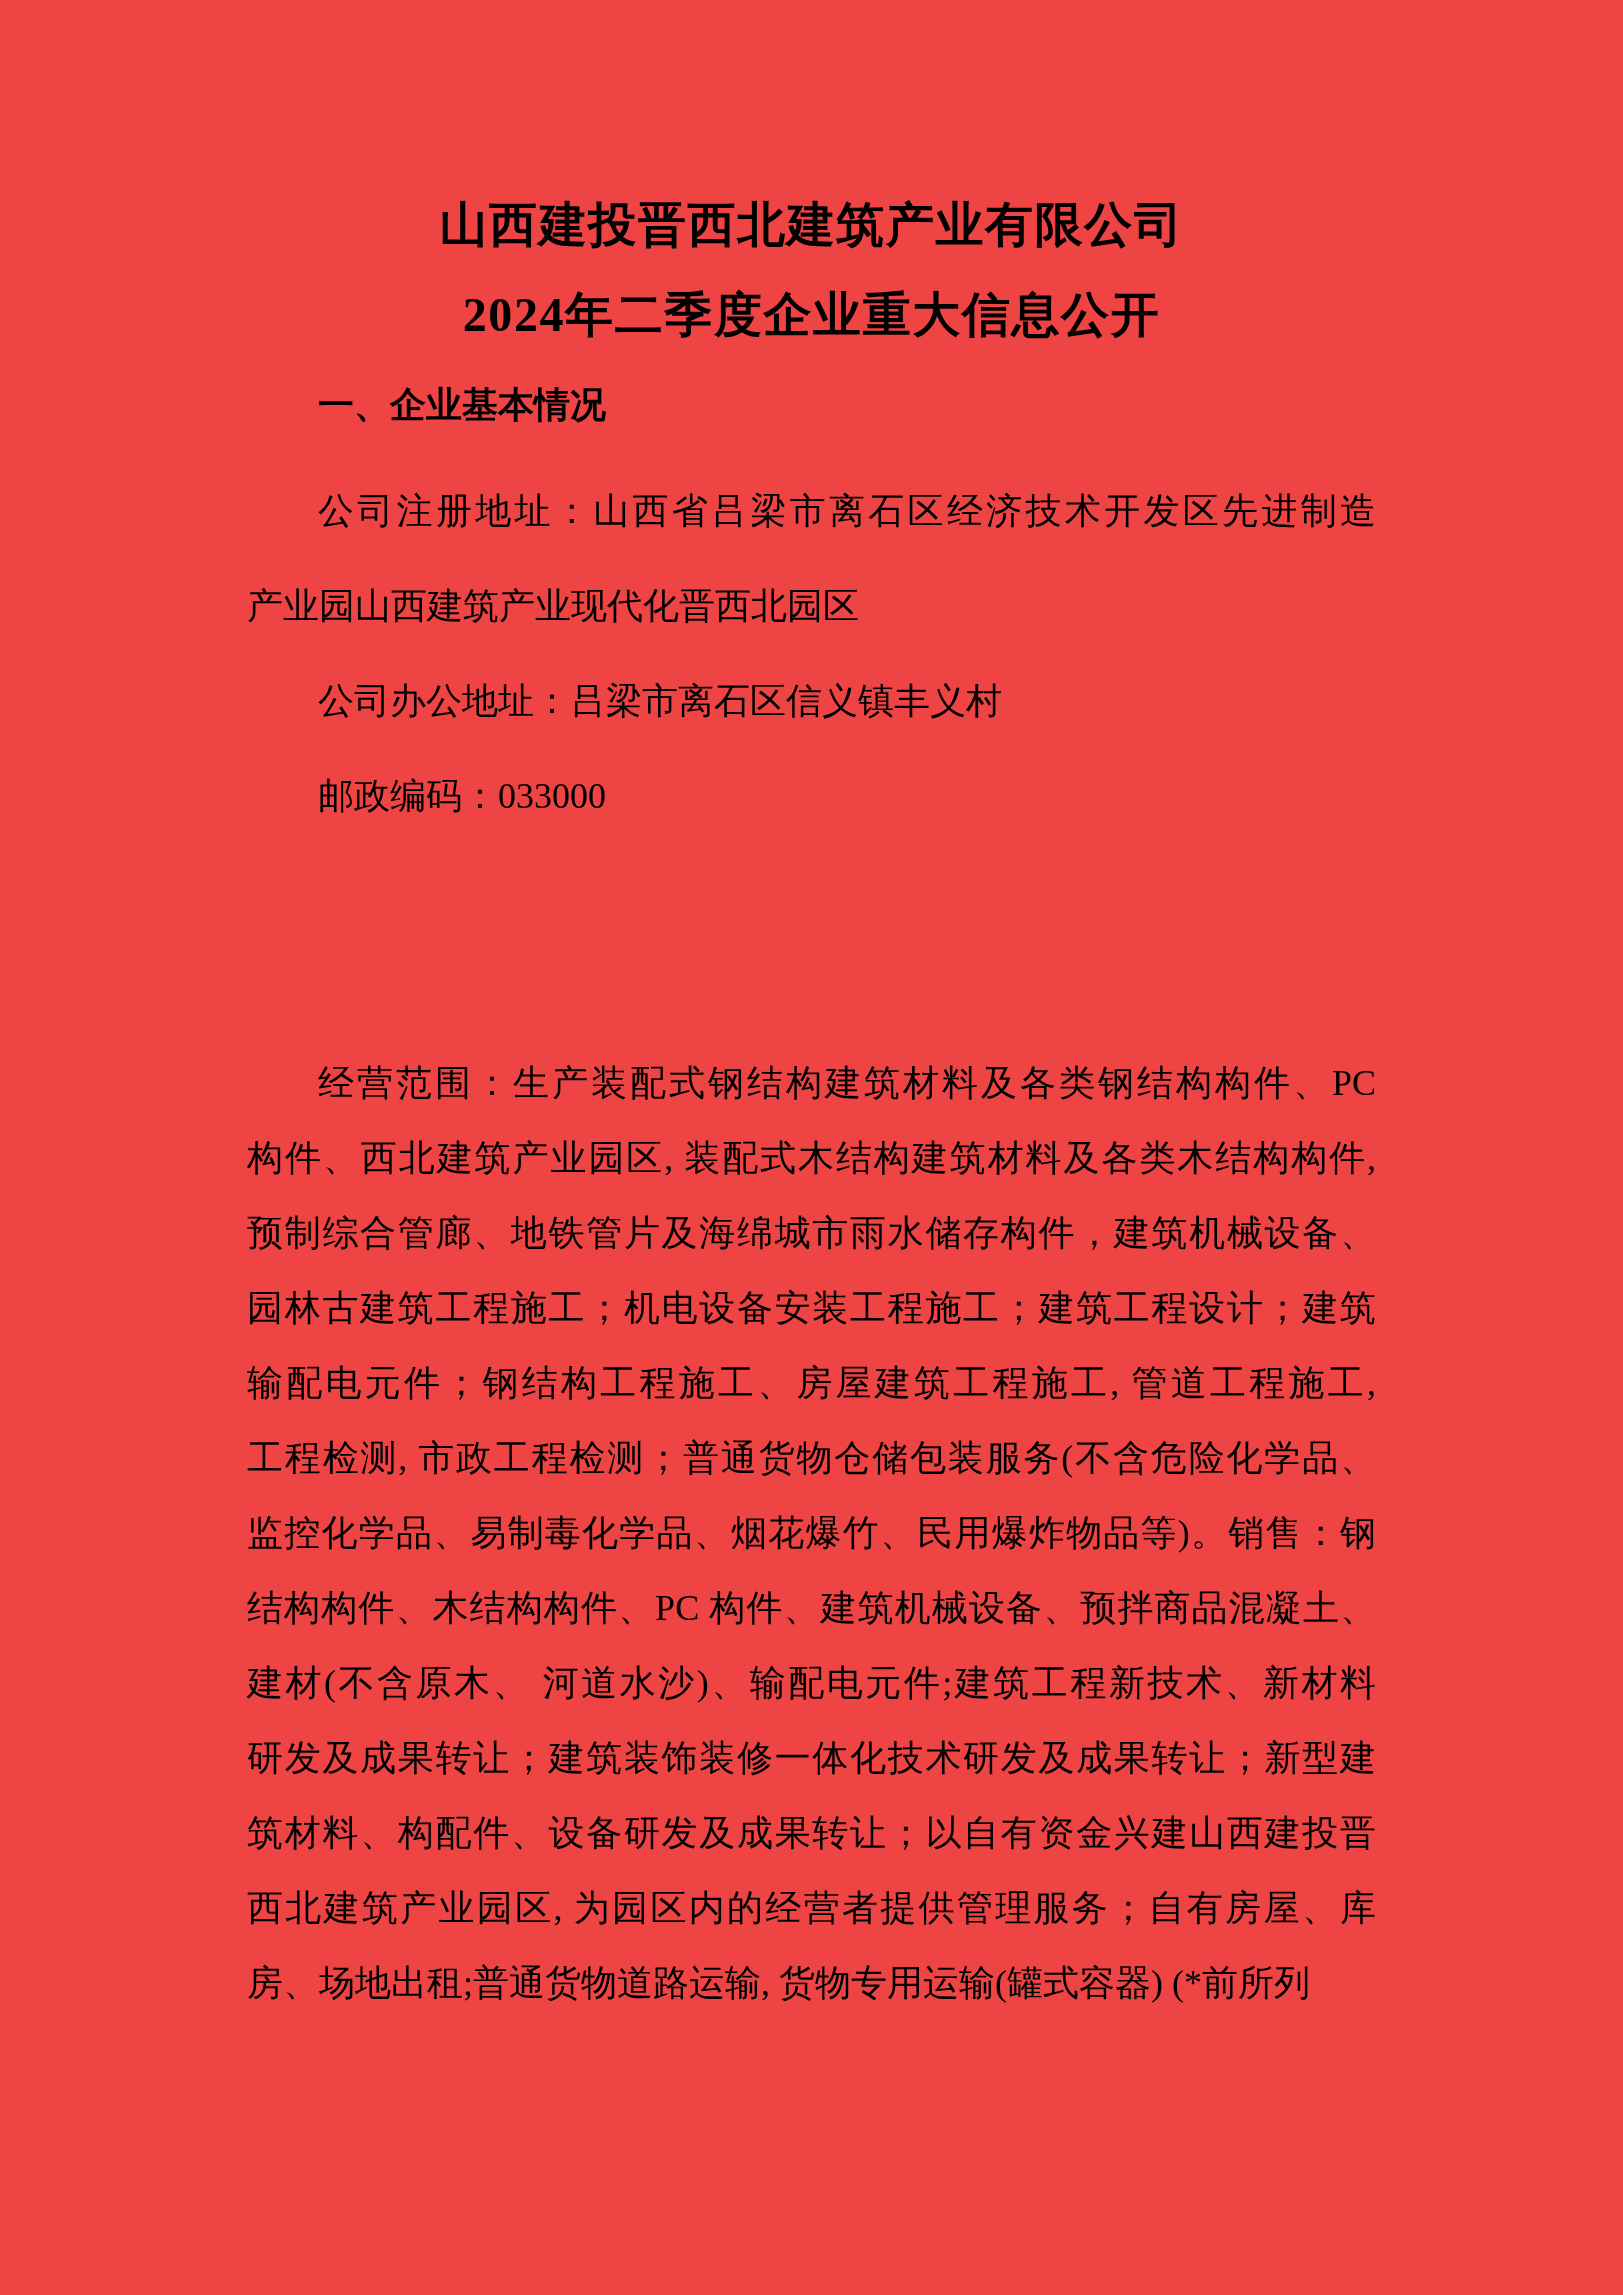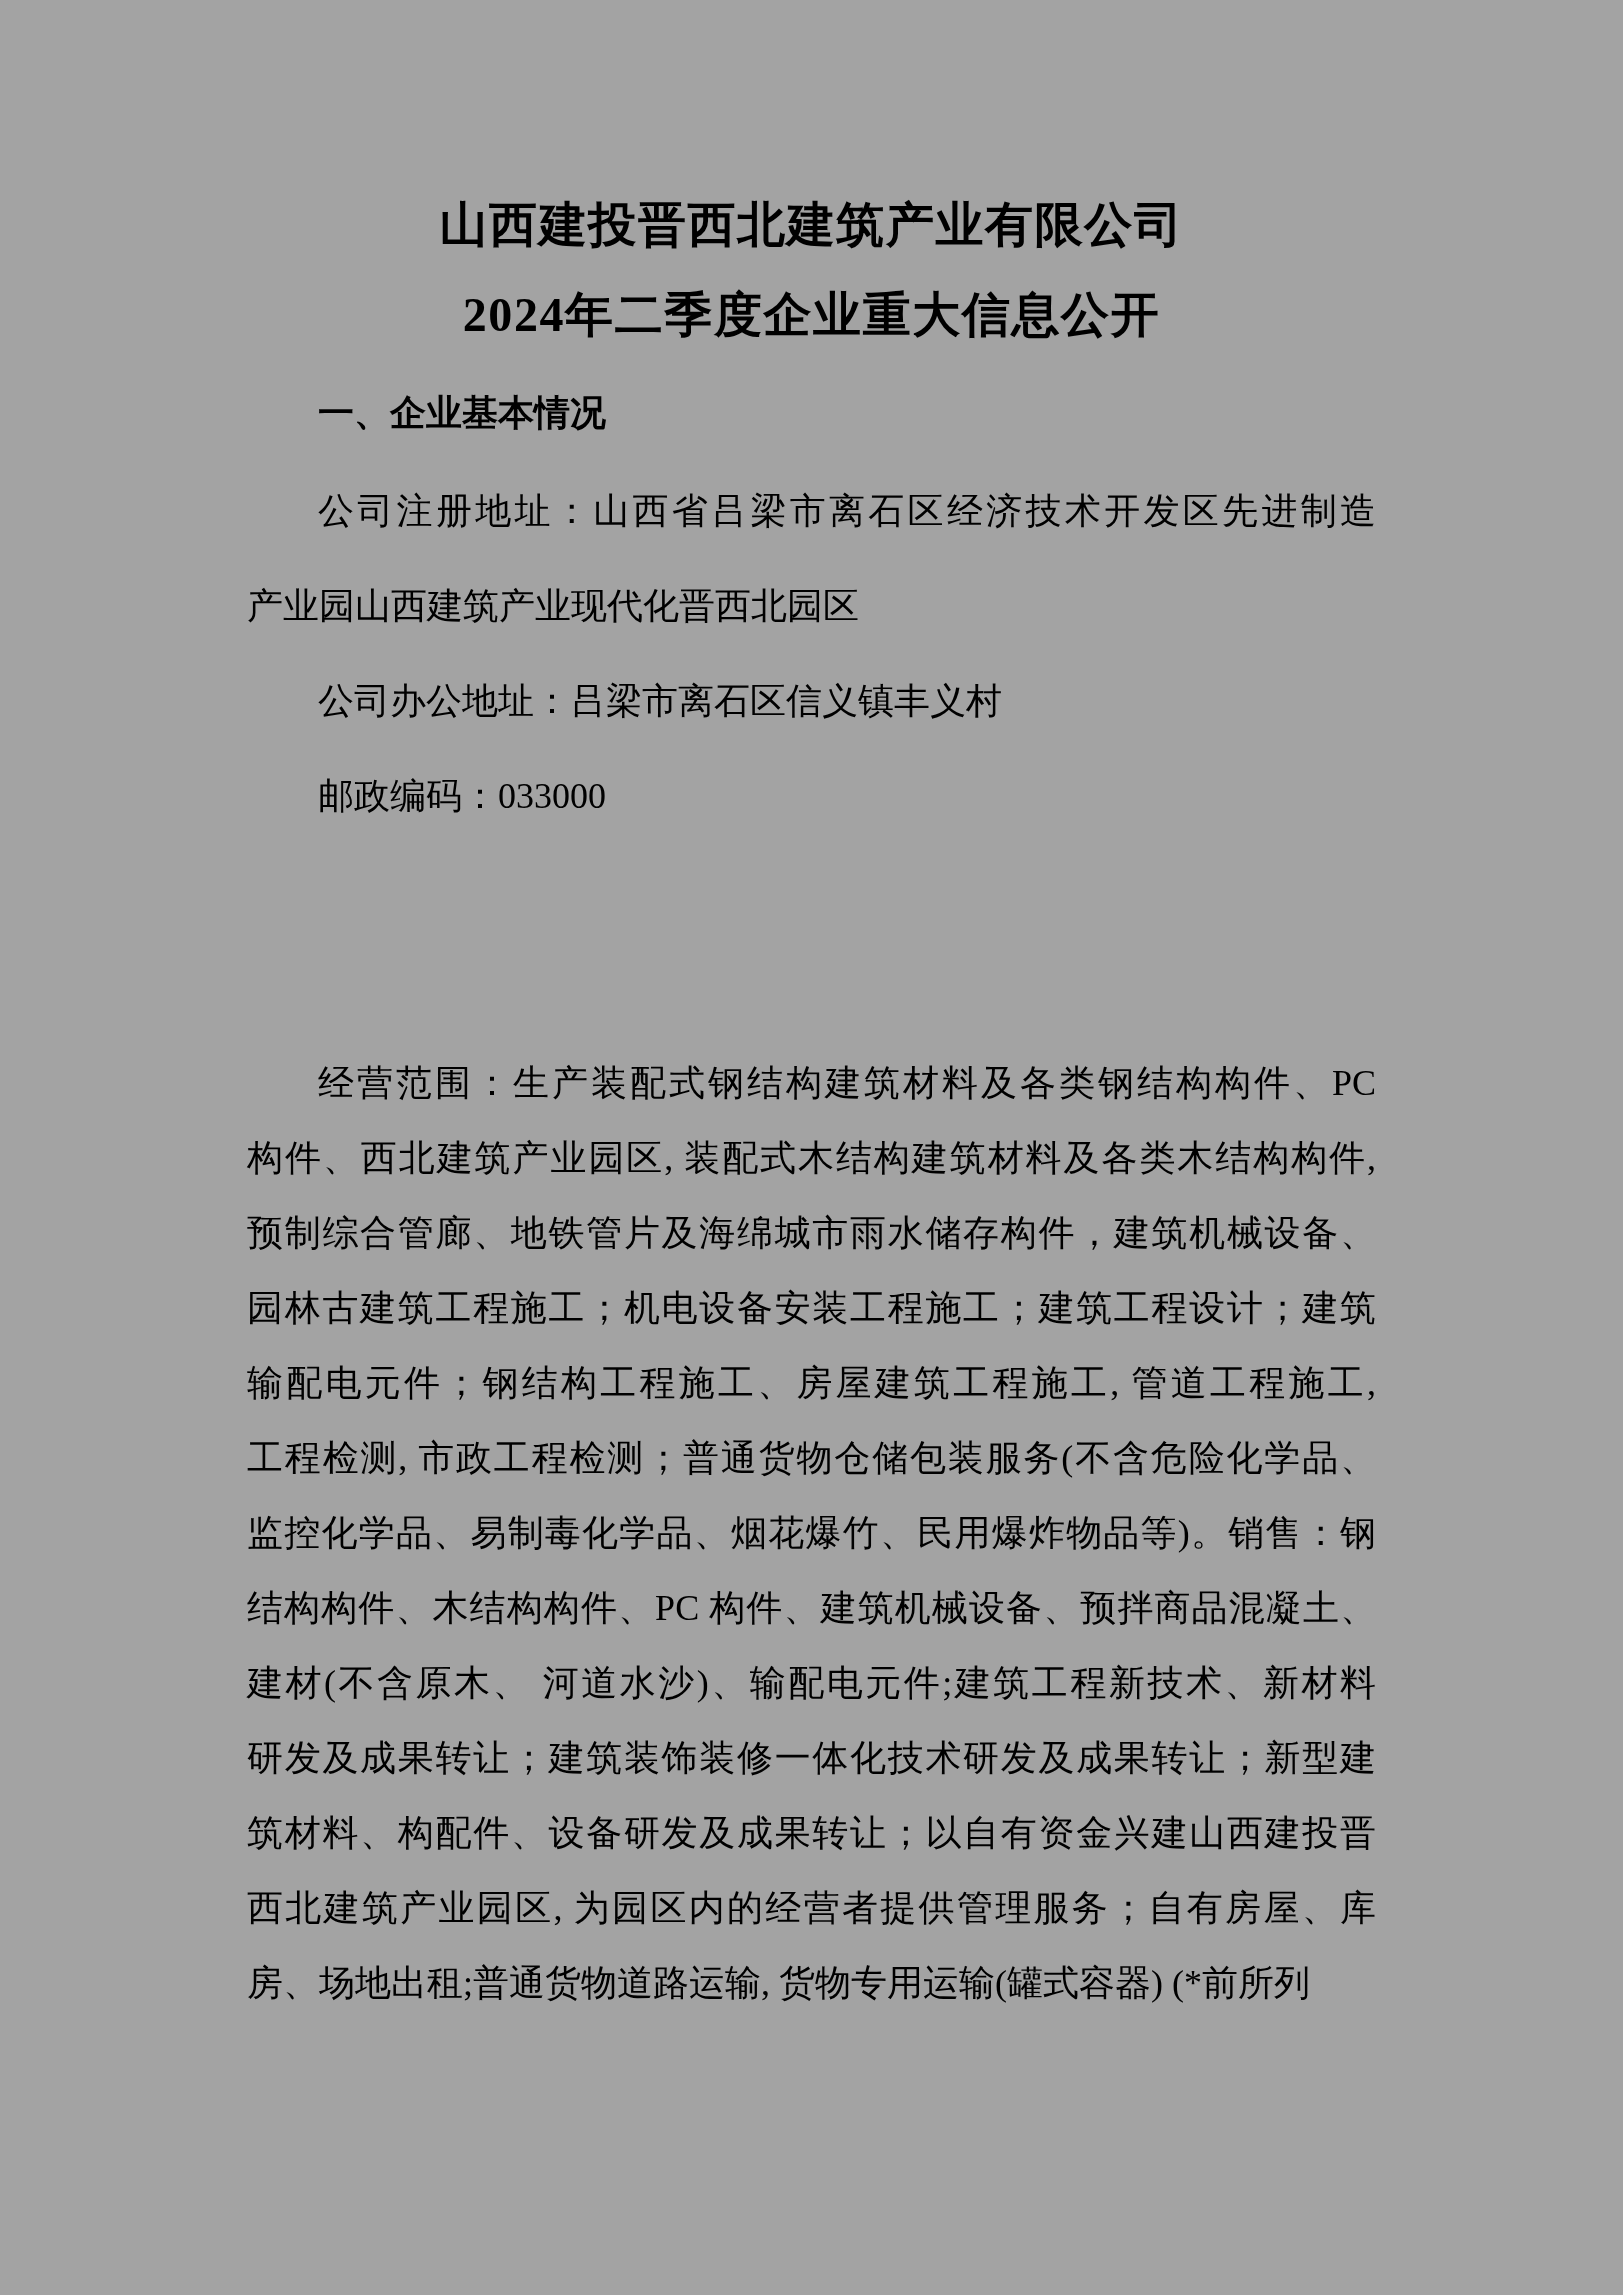--- a/index.html
+++ b/index.html
@@ -4,42 +4,42 @@
 <style>
   html, body {
     margin: 0;
     padding: 0;
     background: #ffffff;
   }
   .page {
     position: relative;
     width: 1623px;
     height: 2295px;
-    background: #a3a3a3;
+    background: #ef4444;
     color: #000000;
     font-family: "Liberation Serif", "DejaVu Serif", serif;
     overflow: hidden;
   }
   .abs {
     position: absolute;
     left: 247px;
     width: 1129px;
   }
   .doc-title {
     font-size: 48px;
     font-weight: bold;
     letter-spacing: 1.6px;
     text-align: center;
     line-height: 60px;
     white-space: nowrap;
   }
   #title1 { top: 195px; }
   #title2 { top: 285px; }
   #heading {
-    top: 366px;
+    top: 358px;
     font-size: 36px;
     font-weight: bold;
     line-height: 95px;
     text-indent: 71px;
     white-space: nowrap;
   }
   #fields {
     top: 464px;
     font-size: 36px;
     line-height: 95px;

